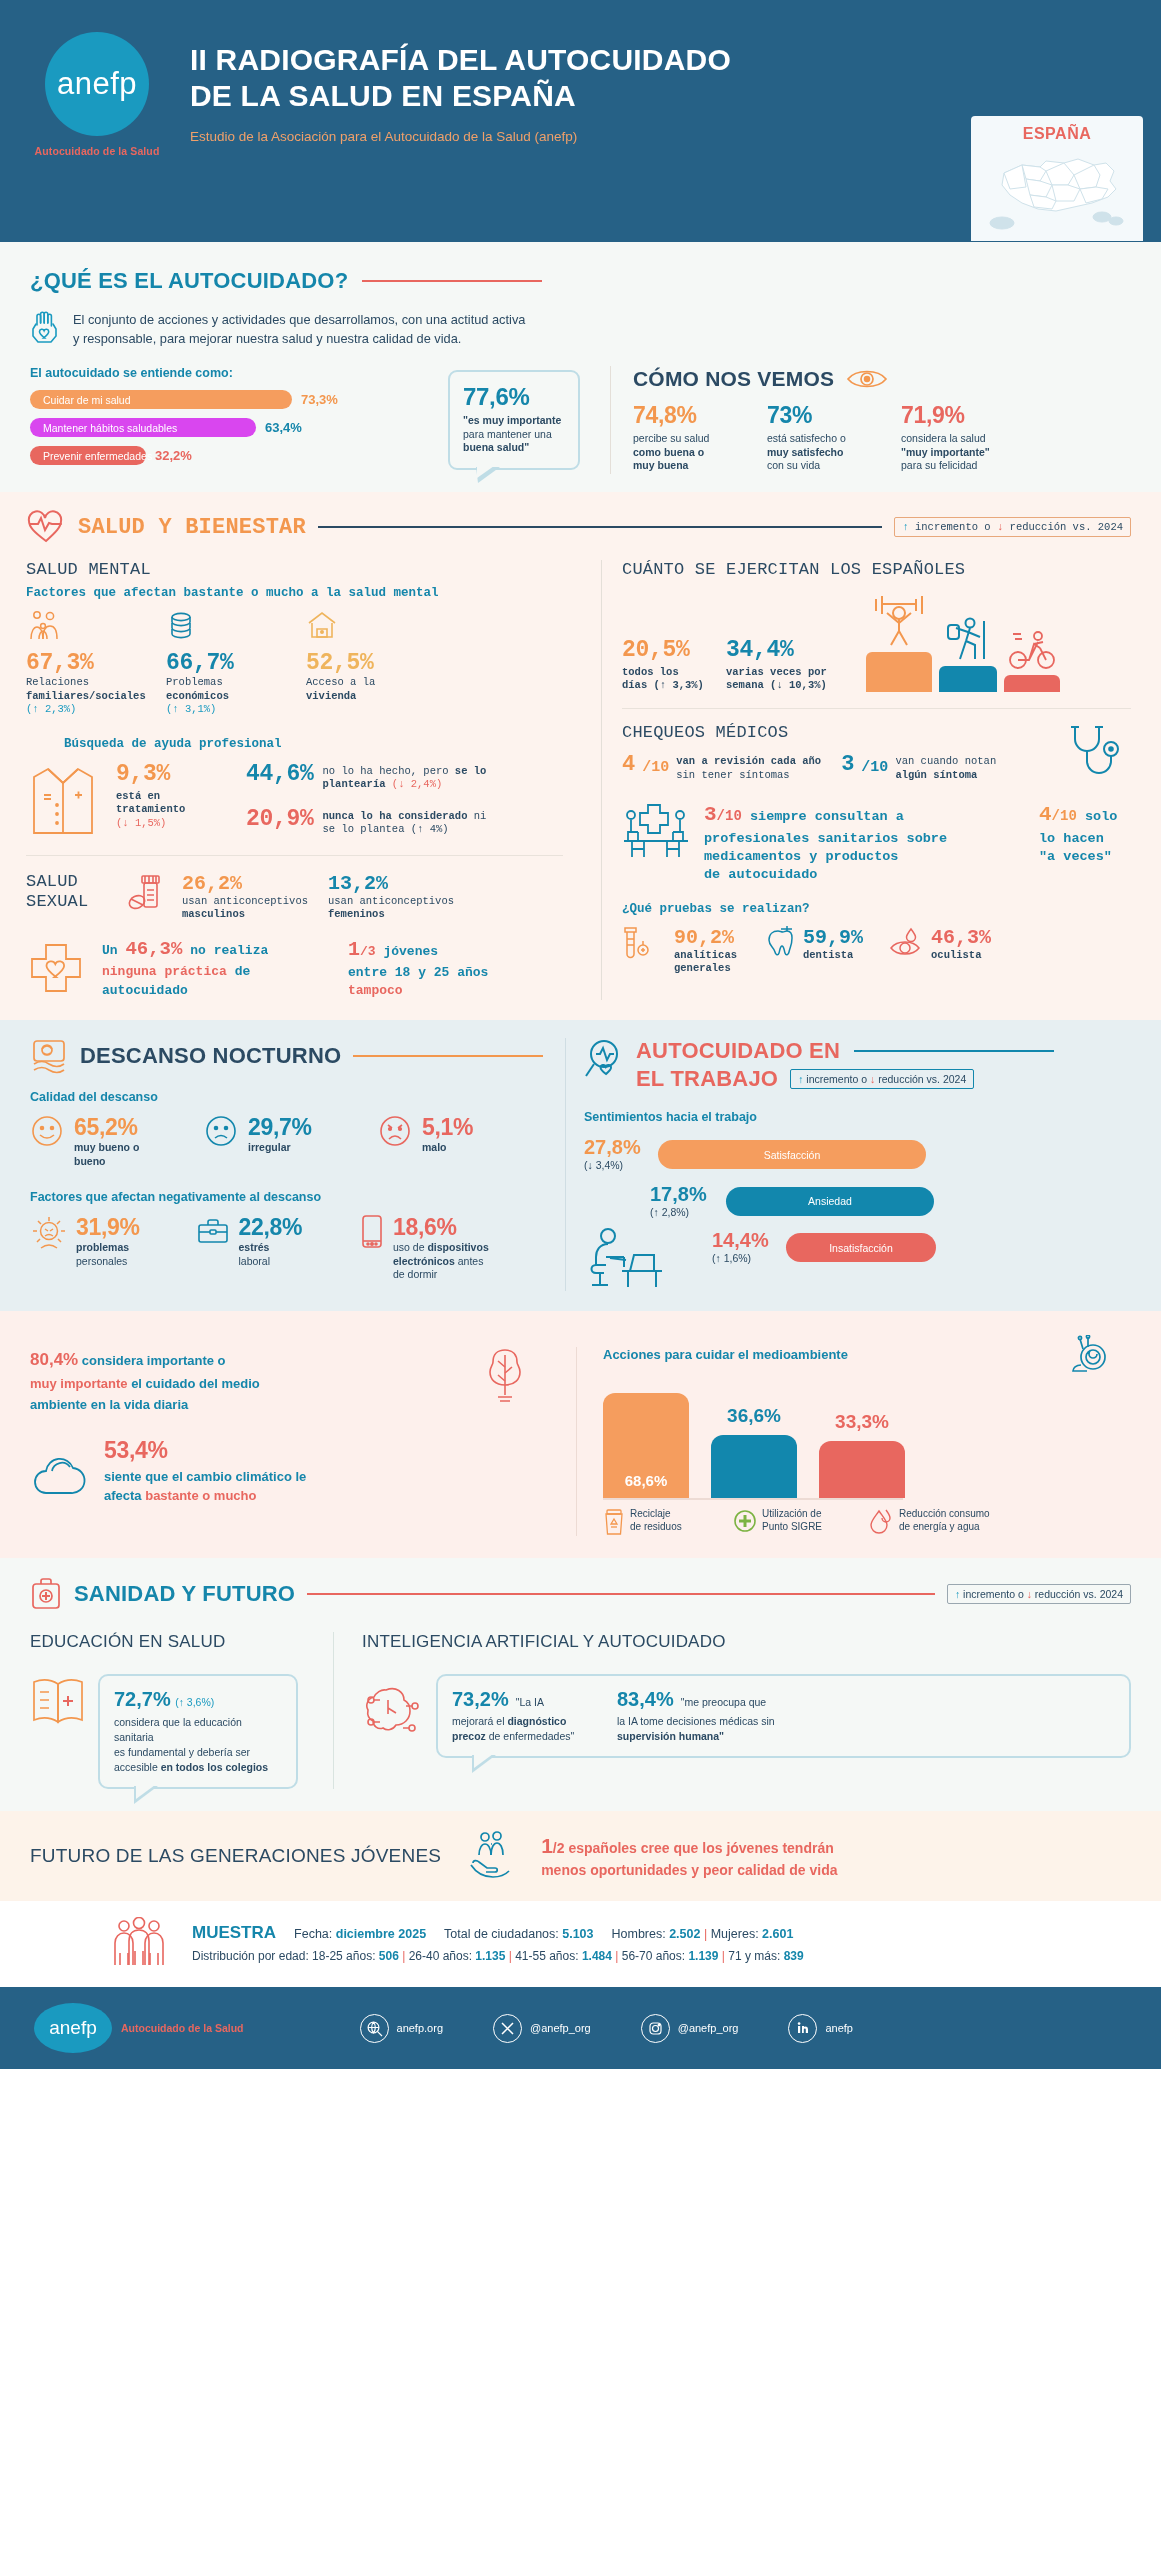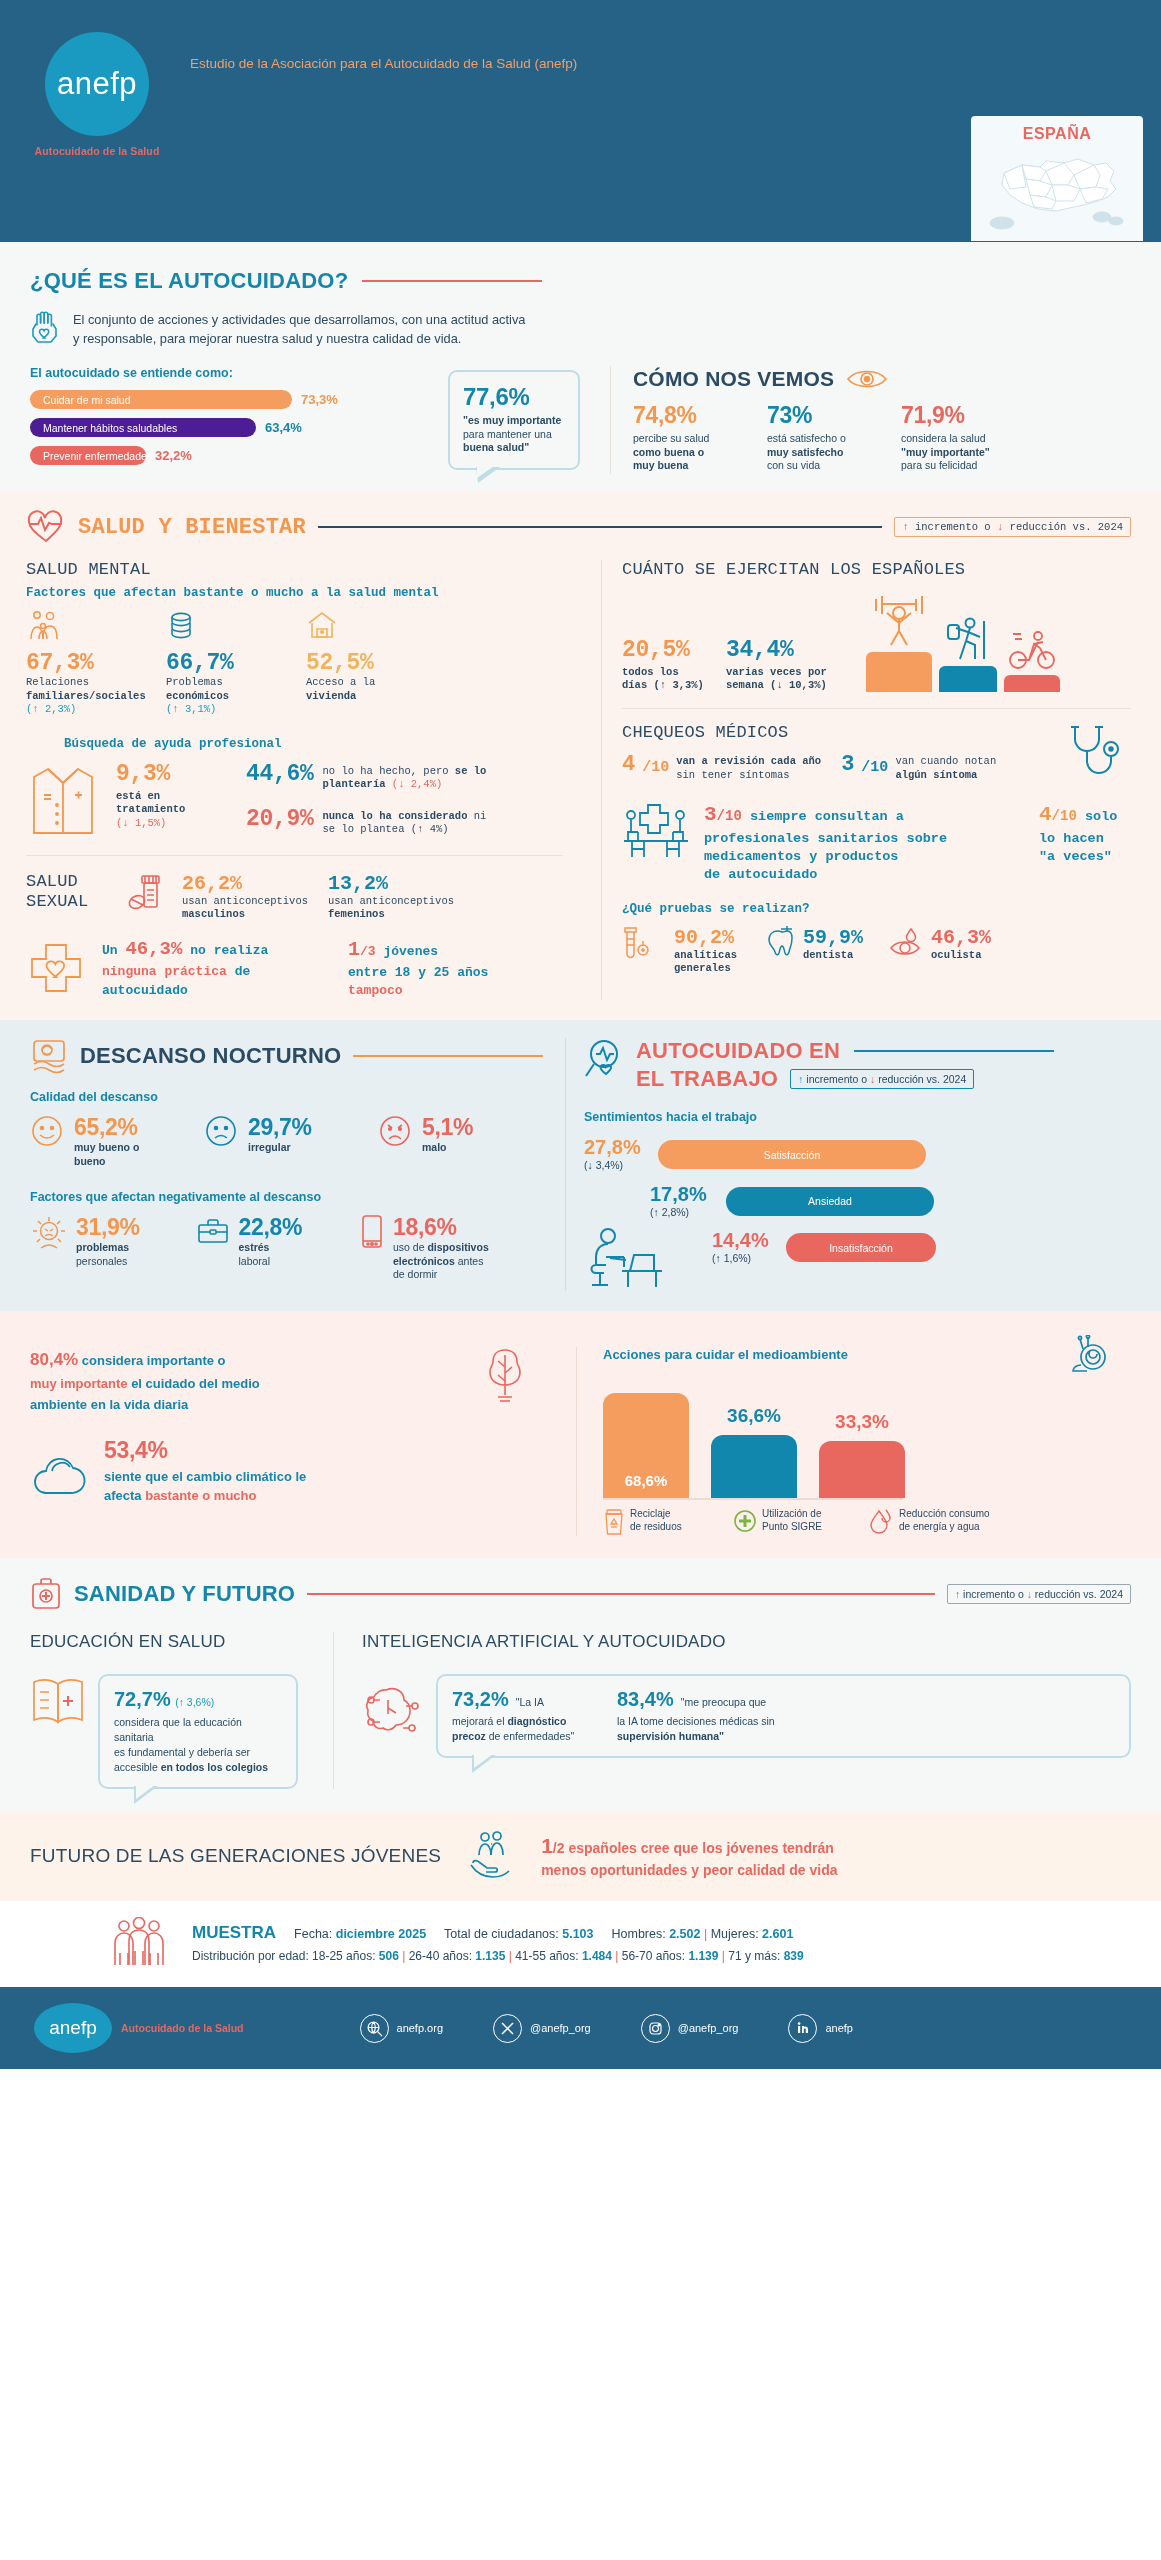--- a/index.html
+++ b/index.html
@@ -145,20 +145,24 @@
 
   <div class="header">
     <div class="hdr-inner">
       <div class="logo-block">
         <div class="logo-circle">
           <span>anefp</span>
         </div>
         <div class="logo-sub">Autocuidado de la Salud</div>
       </div>
       <div class="hdr-text">
+        <div class="hdr-title">
+          <div>II RADIOGRAFÍA DEL AUTOCUIDADO</div>
+          <div>DE LA SALUD EN ESPAÑA</div>
+        </div>
         <div class="hdr-sub">Estudio de la Asociación para el Autocuidado de la Salud (anefp)</div>
       </div>
     </div>
 
     <div class="map-card">
       <div class="lbl">ESPAÑA</div>
       <svg class="map-svg" width="150" height="92" viewBox="0 0 150 92">
         <g fill="#ffffff" stroke="#cfe2ea" stroke-width="1">
           <path d="M22 28 L40 20 L58 22 L64 16 L82 18 L96 14 L112 20 L124 18 L132 26 L128 36 L134 44 L126 52 L110 58 L92 62 L74 66 L56 64 L40 58 L28 50 L20 40 Z"></path>
           <path d="M40 20 L44 34 L58 36 L64 26 L58 22 Z"></path>
@@ -208,21 +212,21 @@
         <div class="sub-h" style="margin-bottom:10px;">El autocuidado se entiende como:</div>
 
         <div class="barrow">
           <div class="bar" style="width:262px;background:#f59d5e;">
             <span>Cuidar de mi salud</span>
           </div>
           <div class="barval or">73,3%</div>
         </div>
 
         <div class="barrow">
-          <div class="bar" style="width:226px;background:#4c1d95;">
+          <div class="bar" style="width:226px;background:#d946ef;">
             <span>Mantener hábitos saludables</span>
           </div>
           <div class="barval bl">63,4%</div>
         </div>
 
         <div class="barrow">
           <div class="bar" style="width:116px;background:#e8675f;">
             <span>Prevenir enfermedades</span>
           </div>
           <div class="barval rd">32,2%</div>

